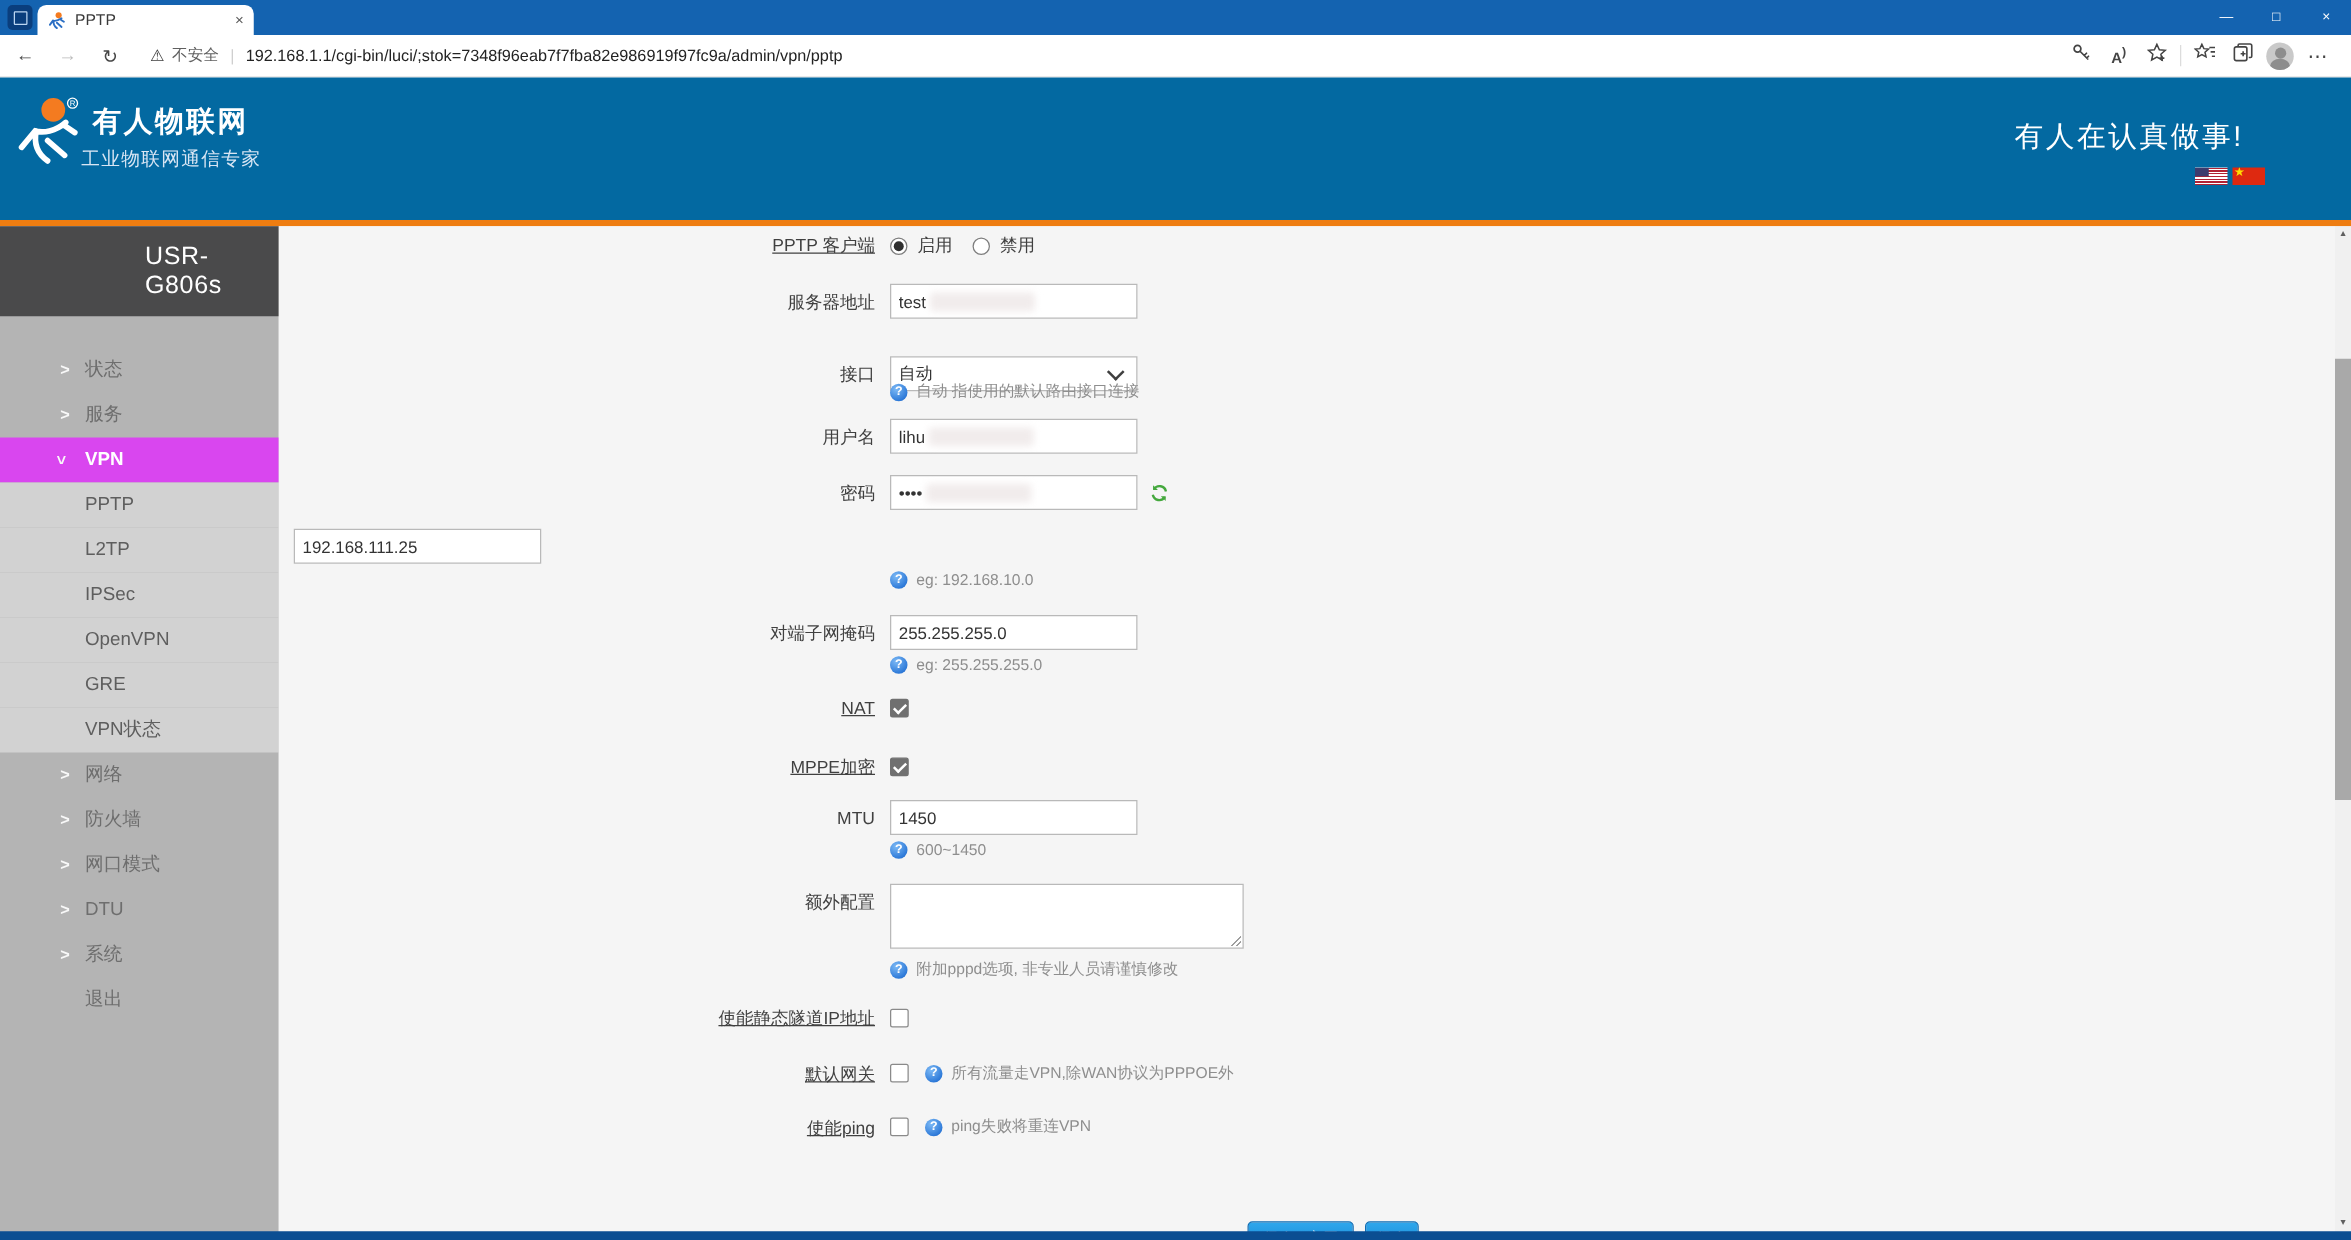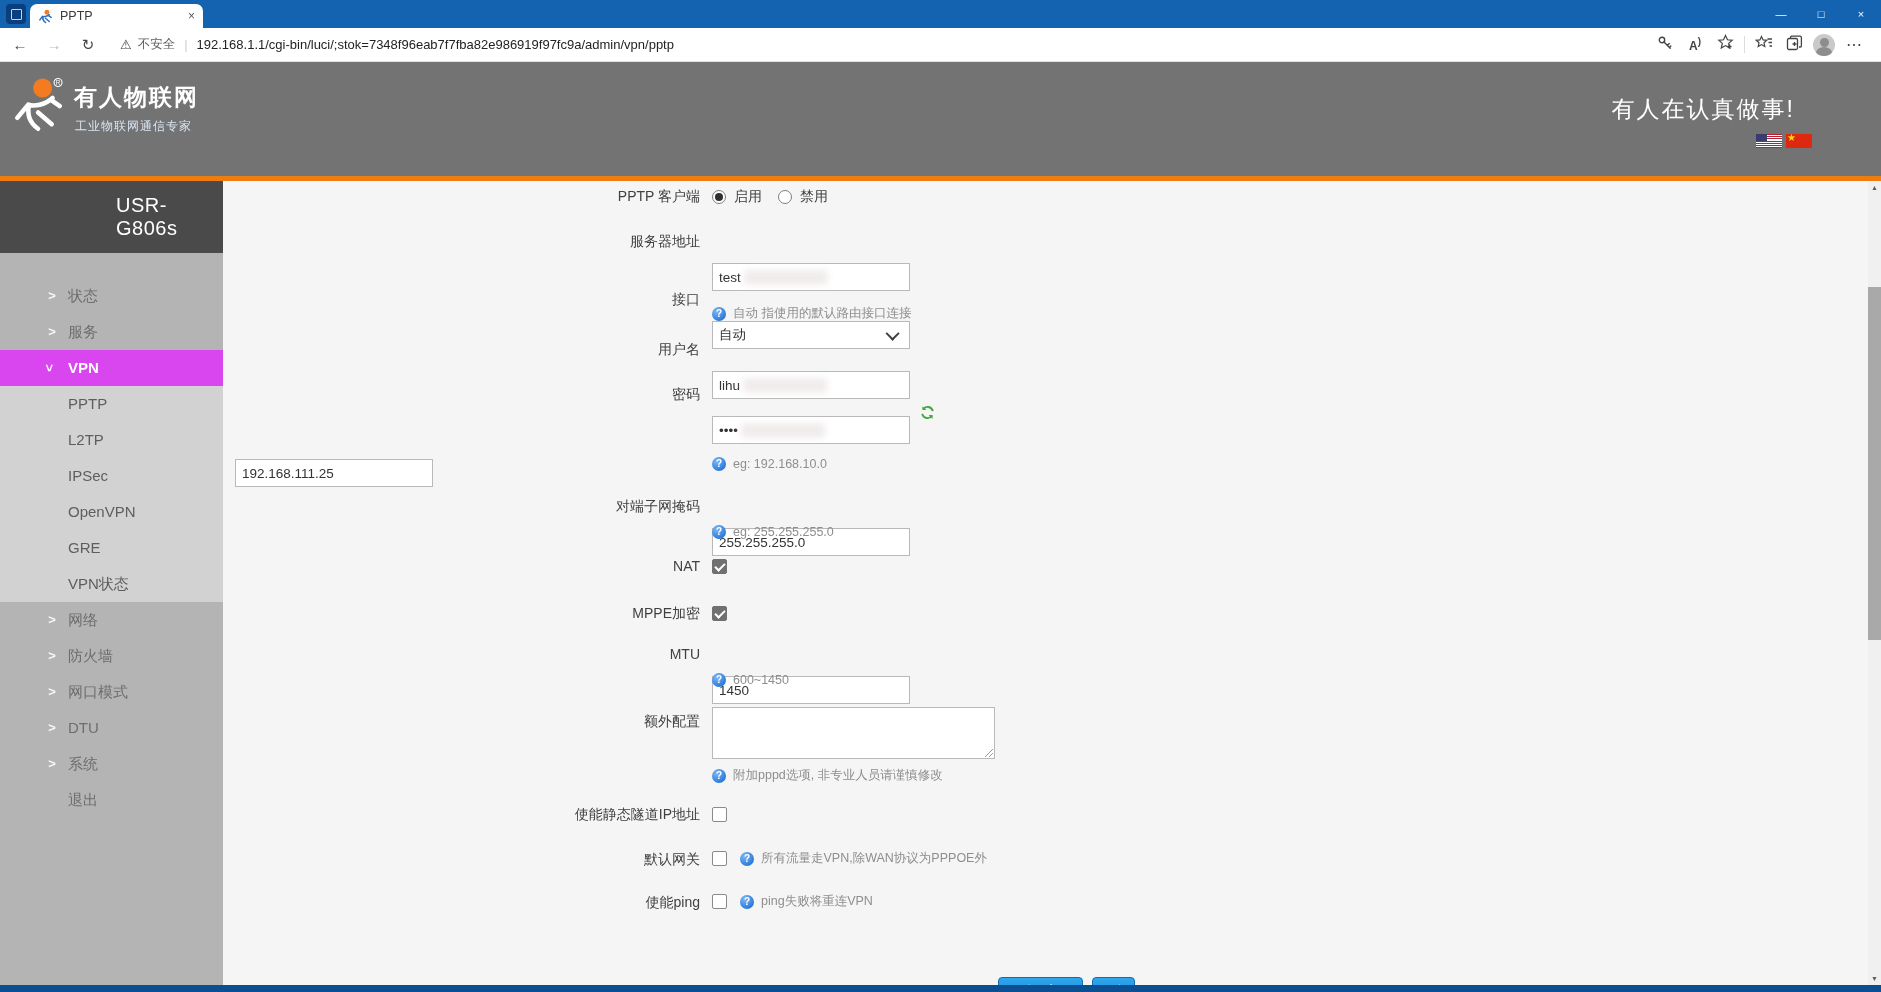--- a/index.html
+++ b/index.html
@@ -28,24 +28,24 @@
   .urldiv{color:#cfcfcf;margin:0 9px;font-size:13px;}
   .url{font-size:13px;color:#232323;white-space:nowrap;}
   .tbright{margin-left:auto;display:flex;align-items:center;margin-right:12px;}
   .tbi{width:30px;text-align:center;color:#444;flex:none;}
   .tbsep{width:1px;height:17px;background:#dcdcdc;margin:0 4px;}
   .avatar{width:22px;height:22px;border-radius:50%;background:#c9c9c9;position:relative;overflow:hidden;margin:0 4px;}
   .avatar b{position:absolute;left:6.5px;top:4px;width:9px;height:9px;border-radius:50%;background:#8d8d8d;}
   .avatar u{position:absolute;left:3px;top:13px;width:16px;height:12px;border-radius:50%;background:#8d8d8d;}
   .ra{font-size:12px;color:#444;font-weight:bold;}
   
-  .hdr{position:absolute;top:62px;left:0;right:0;height:114px;background:#737373;}
+  .hdr{position:absolute;top:62px;left:0;right:0;height:114px;background:#0369a1;}
   .logo{position:absolute;left:10px;top:14px;}
   .brand{position:absolute;left:74px;top:20px;color:#fff;font-size:23px;font-weight:bold;letter-spacing:2px;}
-  .tagline{position:absolute;left:75px;top:56px;color:#d9e6f4;font-size:12px;letter-spacing:1px;text-align:center;}
+  .tagline{position:absolute;left:65px;top:56px;color:#d9e6f4;font-size:15px;letter-spacing:1px;text-align:center;}
   .slogan{position:absolute;right:86px;top:32px;color:#fff;font-size:23px;letter-spacing:2px;text-align:right;}
   .flags{position:absolute;right:69px;top:72px;display:flex;gap:4px;}
   .flag{width:26px;height:14px;position:relative;overflow:hidden;flex:none;}
   .flag-us{background:repeating-linear-gradient(180deg,#b22234 0 1.1px,#fff 1.1px 2.2px);}
   .flag-us i{position:absolute;left:0;top:0;width:11px;height:7px;background:#3c3b6e;}
   .flag-cn{background:#de2910;}
   .flag-cn i{position:absolute;left:1px;top:-2px;color:#ffde00;font-size:10px;font-style:normal;}
   .obar{position:absolute;top:176px;left:0;right:0;height:5px;background:#ee7d11;}
   
   .sidebar{position:absolute;left:0;top:181px;width:223px;bottom:0;background:#b4b4b4;}
@@ -55,25 +55,25 @@
   .mi{position:relative;height:36px;line-height:36px;padding-left:68px;font-size:15px;color:#6e6e6e;box-sizing:border-box;}
   .mi .chev{position:absolute;left:45px;top:0;width:14px;text-align:center;color:#f8f8f8;
             font-weight:bold;font-size:13px;display:inline-block;}
   .mi.active{background:#d946ef;color:#fff;font-weight:bold;}
   .mi.active .chev{transform:rotate(90deg);left:42px;}
   .mi.sub{background:#d2d2d2;color:#5e5e5e;}
   
   .content{position:absolute;left:223px;top:181px;right:13px;bottom:0;background:#f5f5f5;overflow:hidden;}
   .row{position:absolute;left:0;right:0;display:flex;}
   .lbl{width:477px;text-align:right;font-size:14px;color:#404040;line-height:28px;flex:none;}
-  .rowc .lbl{line-height:16px;}
+  .rowc .lbl{line-height:16px;text-decoration:underline;}
   .field{margin-left:12px;display:flex;align-items:center;}
   .input{height:28px;background:#fff;border:1px solid #b9b9b9;display:flex;align-items:center;
          padding:0 6px;font-size:13.5px;color:#333;box-sizing:border-box;}
-  .w198{width:198px;margin-top:36px;}
+  .w198{width:198px;}
   .blur{display:inline-block;width:84px;height:15px;margin-left:3px;background:#f1ecec;
         filter:blur(3px);border-radius:3px;flex:none;}
   .radio{width:14px;height:14px;border:1px solid #7e7e7e;border-radius:50%;background:#fff;
          box-sizing:border-box;position:relative;flex:none;}
   .radio.on:after{content:"";position:absolute;left:2px;top:2px;width:8px;height:8px;border-radius:50%;background:#2f2f2f;}
   .rlbl{font-size:14px;color:#404040;margin-left:8px;}
   .cb{width:15px;height:15px;border:1px solid #8a8a8a;background:#fff;box-sizing:border-box;
       border-radius:2px;position:relative;flex:none;}
   .cb.on{background:#707070;border-color:#707070;}
   .cb.on:after{content:"";position:absolute;left:4px;top:1px;width:4px;height:8px;

